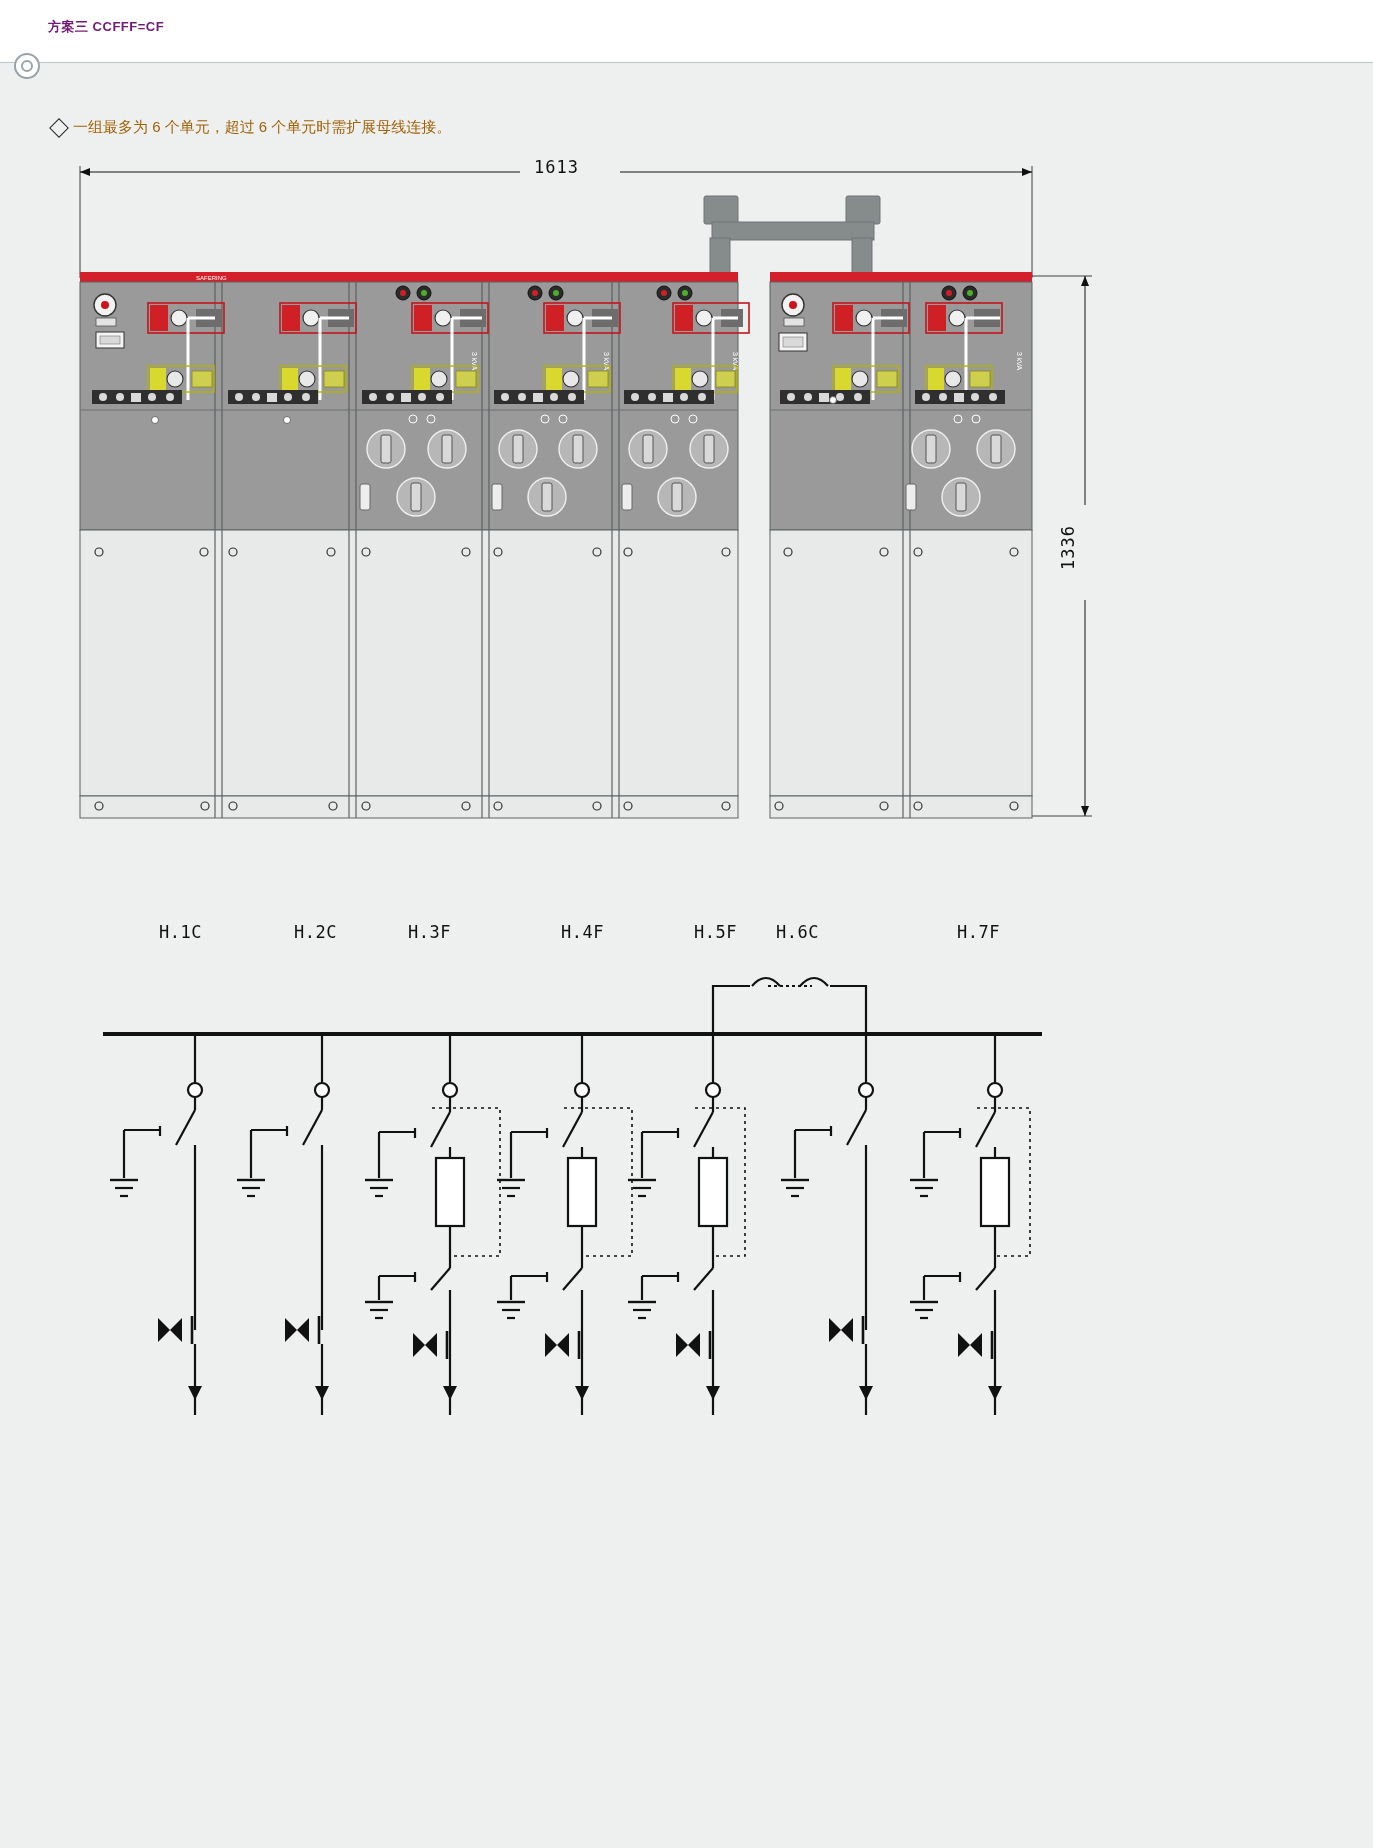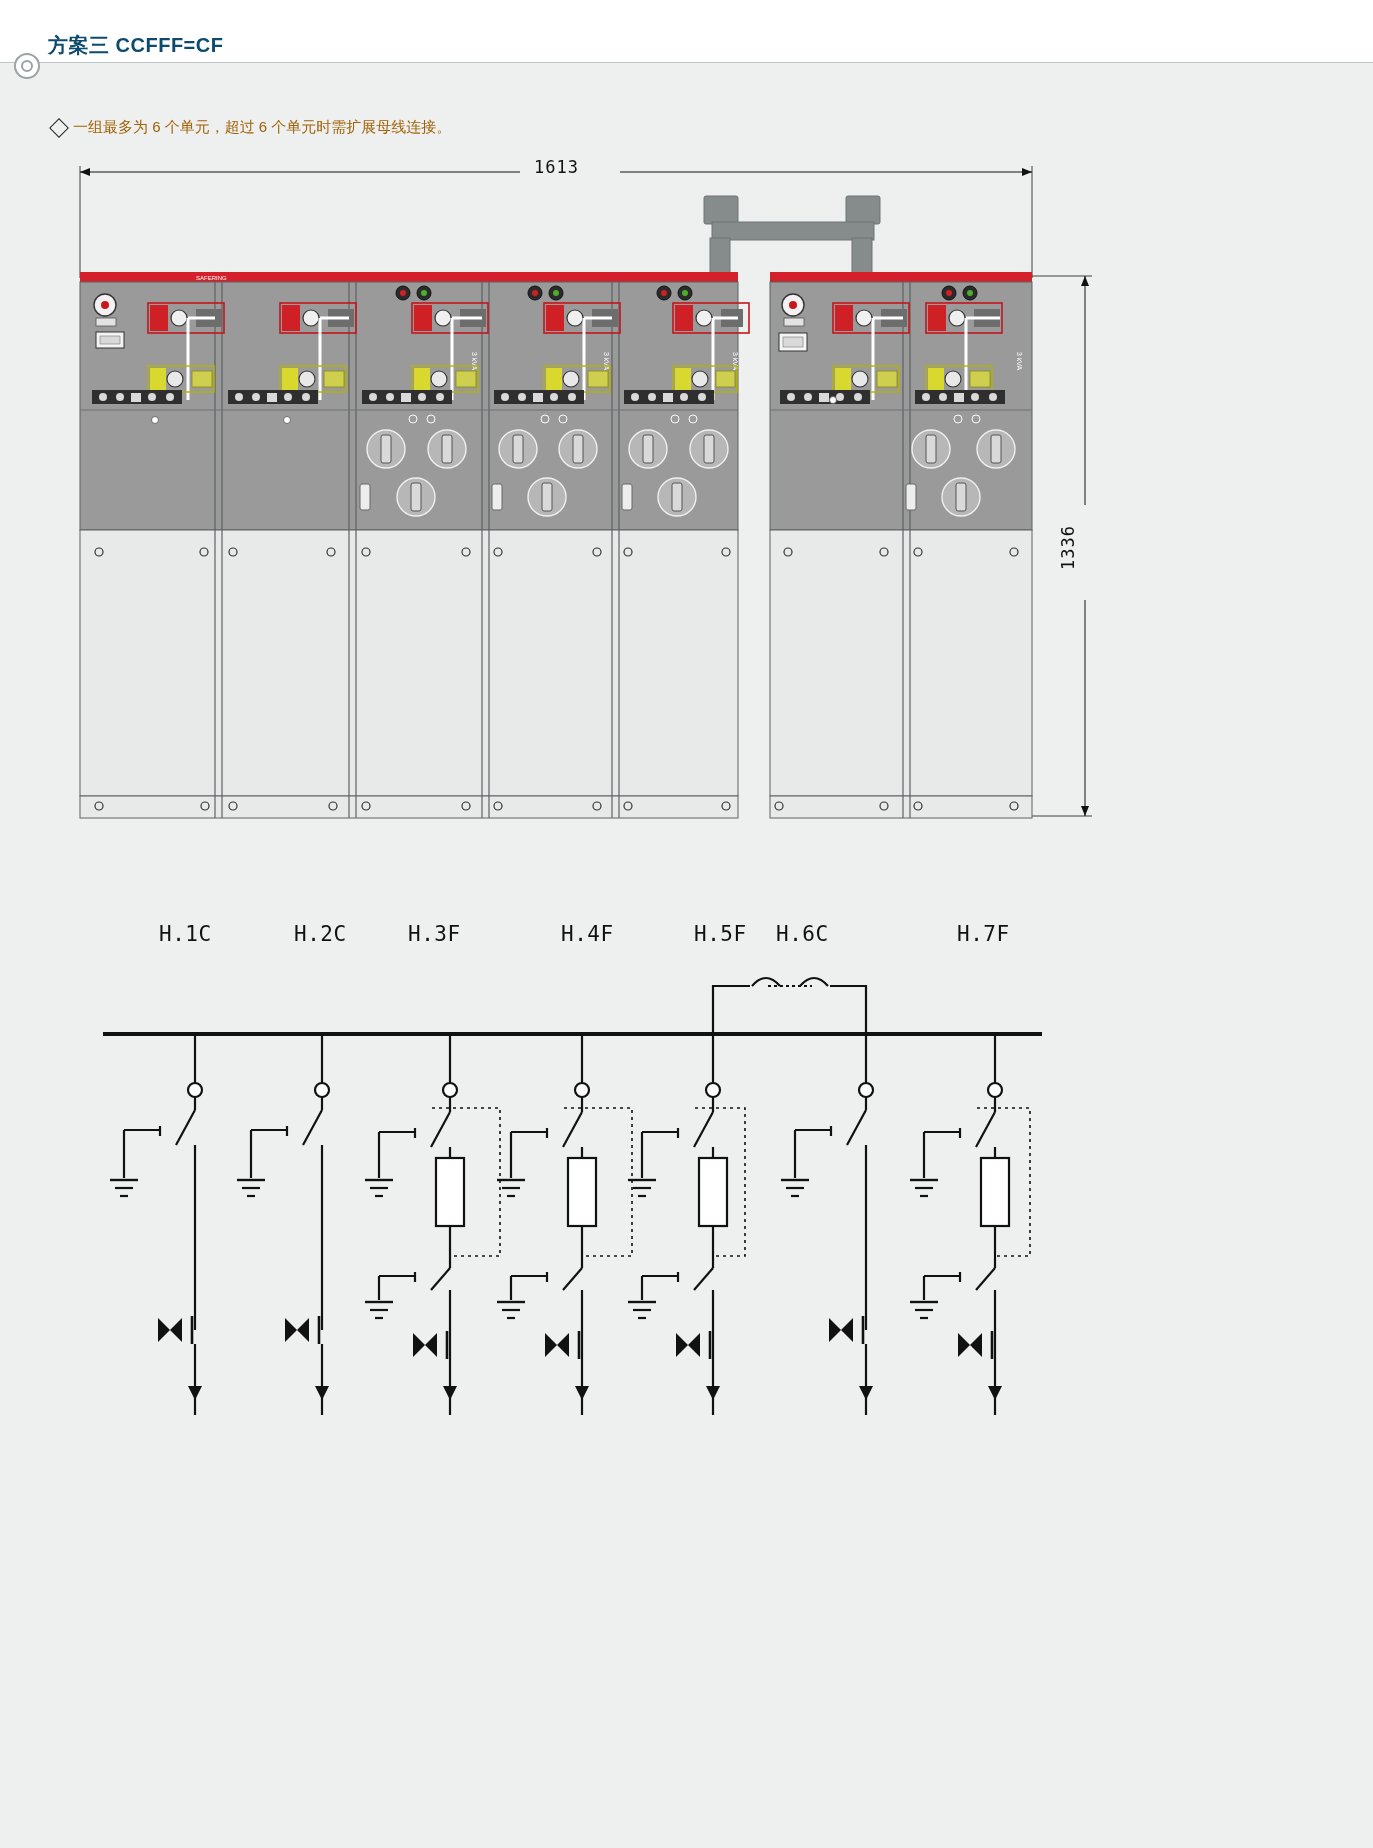--- a/index.html
+++ b/index.html
@@ -20,24 +20,24 @@
   #header-band {
     position: absolute;
     left: 0; top: 0;
     width: 1373px;
     height: 62px;
     background: #ffffff;
     border-bottom: 1px solid #bfc4c6;
   }
   #header-title {
     position: absolute;
-    left: 48px; top: 32px;
-    font-size: 20px;
+    left: 48px; top: 18px;
+    font-size: 13px;
     font-weight: bold;
-    color: #0c4a6e;
+    color: #701a75;
     letter-spacing: 0.5px;
     white-space: nowrap;
   }
   #header-ring {
     position: absolute;
     left: 14px; top: 53px;
     width: 22px; height: 22px;
     border: 2px solid #9aa3a7;
     border-radius: 50%;
     background: #ffffff;
@@ -85,21 +85,21 @@
   #dim-width-text { left: 534px; top: 157px; }
   #dim-height-text {
     left: 1058px; top: 525px;
     writing-mode: vertical-rl;
     transform: rotate(180deg);
   }
 
   .cell-label {
     position: absolute;
     font-family: "DejaVu Sans Mono", monospace;
-    font-size: 21px;
+    font-size: 17px;
     color: #111;
     top: 922px;
     letter-spacing: 0.5px;
   }
 </style>
 </head>
 <body>
 
 <div id="header-band">
   <div id="header-title">方案三 CCFFF=CF</div>

